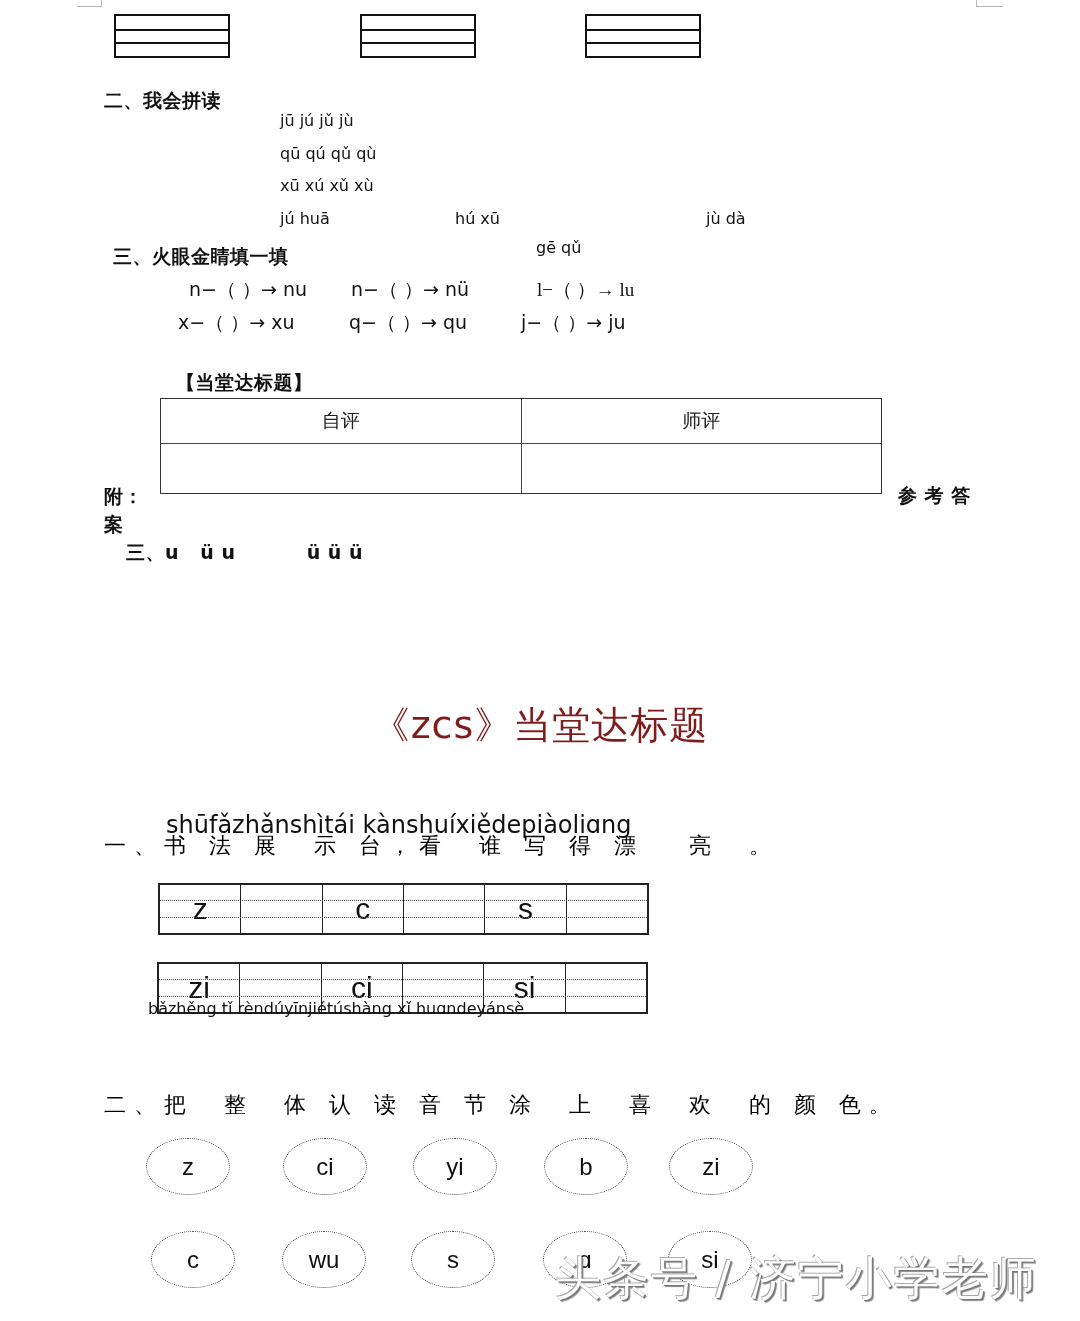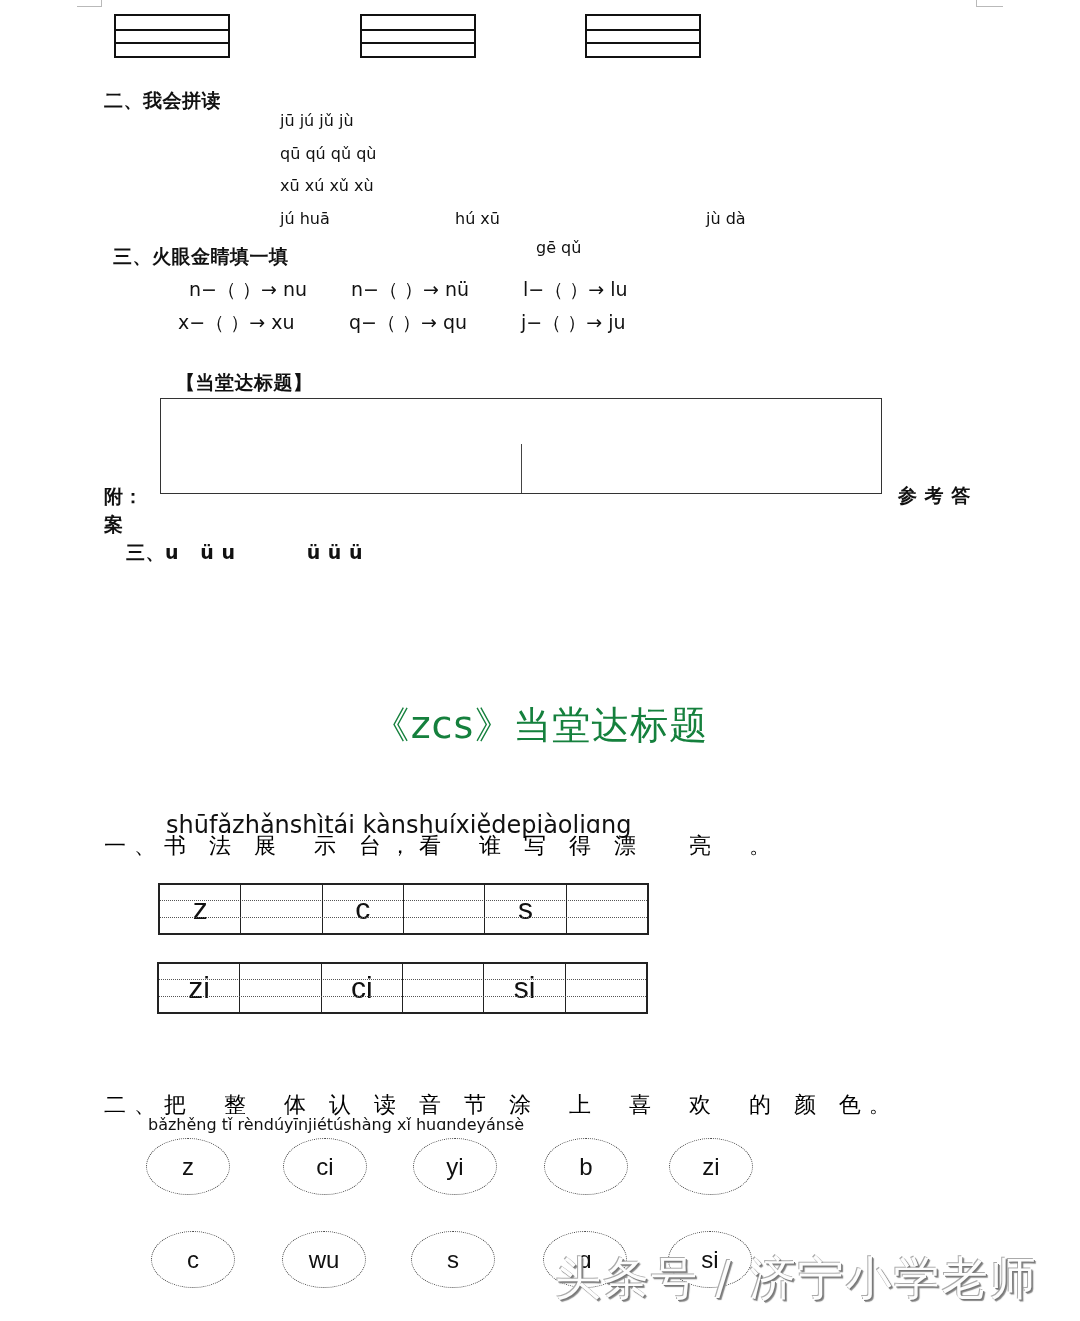--- a/index.html
+++ b/index.html
@@ -22,21 +22,21 @@
     .pinyin { font-size: 16px; color: #111; font-family: "DejaVu Sans", sans-serif; }
     .fill { font-size: 19px; color: #111; }
 
     
     .eval-table { position: absolute; left: 160px; top: 398px; width: 722px; height: 96px; border: 1.5px solid #333; }
     .eval-table .hrow { position: absolute; left: 0; right: 0; top: 0; height: 45px; border-bottom: 1px solid #444; display: flex; }
     .eval-table .brow { position: absolute; left: 0; right: 0; top: 45px; bottom: 0; display: flex; }
     .eval-table .cell { flex: 1; display: flex; align-items: center; justify-content: center; font-size: 19px; color: #222; }
     .eval-table .cell + .cell { border-left: 1px solid #444; }
 
-    .title { position: absolute; left: 0; width: 1080px; top: 700px; text-align: center; font-size: 38px; color: #15803d; letter-spacing: 1px; }
+    .title { position: absolute; left: 0; width: 1080px; top: 700px; text-align: center; font-size: 38px; color: #7f1d1d; letter-spacing: 1px; }
 
     .cn-spaced { font-size: 22px; letter-spacing: 8px; color: #000000; }
 
     
     .grid { position: absolute; width: 491px; height: 52px; border: 2px solid #222; display: flex; }
     .grid .gcell { position: relative; flex: 1; border-right: 1.5px solid #222; display: flex; align-items: center; justify-content: center; font-size: 30px; font-family: "Liberation Sans", sans-serif; color: #111; }
     .grid .gcell:last-child { border-right: none; }
     .grid::before, .grid::after { content: ""; position: absolute; left: 0; right: 0; border-top: 1.5px dotted #555; pointer-events: none; }
     .grid::before { top: 15px; }
     .grid::after { top: 32px; }
@@ -62,27 +62,31 @@
 <div class="abs pinyin" style="left:280px; top:144px;">qū  qú qǔ qù</div>
 <div class="abs pinyin" style="left:280px; top:176px;">xū  xú xǔ xù</div>
 <div class="abs pinyin" style="left:280px; top:209px;">jú huā</div>
 <div class="abs pinyin" style="left:413px; top:209px;margin-left:42px;">hú xū</div>
 <div class="abs pinyin" style="left:536px; top:209px;margin-top:29px;">gē  qǔ</div>
 <div class="abs pinyin" style="left:706px; top:209px;">jù dà</div>
 
 <div class="abs heading-bold" style="left:113px; top:244px;">三、火眼金睛填一填</div>
 <div class="abs fill" style="left:189px; top:277px;">n−（  ）→  nu</div>
 <div class="abs fill" style="left:351px; top:277px;">n−（  ）→  nü</div>
-<div class="abs fill" style="left:523px; top:277px;">l−（  ）→  lu</div>
+<div class="abs fill" style="left:537px; top:277px;font-family:Liberation Serif, serif;">l−（  ）→  lu</div>
 <div class="abs fill" style="left:178px; top:310px;">x−（  ）→  xu</div>
 <div class="abs fill" style="left:349px; top:310px;">q−（  ）→  qu</div>
 <div class="abs fill" style="left:521px; top:310px;">j−（  ）→   ju</div>
 
 <div class="abs heading-bold" style="left:176px; top:370px;">【当堂达标题】</div>
 <div class="eval-table">
+  <div class="hrow">
+    <div class="cell">自评</div>
+    <div class="cell">师评</div>
+  </div>
   <div class="brow">
     <div class="cell"></div>
     <div class="cell"></div>
   </div>
 </div>
 
 <div class="abs heading-bold" style="left:104px; top:484px;">附：</div>
 <div class="abs heading-bold" style="left:104px; top:512px;">案</div>
 <div class="abs heading-bold" style="left:898px; top:483px;">参 考 答</div>
 <div class="abs heading-bold" style="left:126px; top:540px; white-space:pre;">三、u   ü u          ü ü ü</div>
@@ -102,21 +106,21 @@
 </div>
 <div class="grid" style="left:157px; top:962px;">
   <div class="gcell">zi</div>
   <div class="gcell"></div>
   <div class="gcell">ci</div>
   <div class="gcell"></div>
   <div class="gcell">si</div>
   <div class="gcell"></div>
 </div>
 
-<div class="abs pinyin" style="left:148px; top:1115px;">bǎzhěng tǐ rèndúyīnjiétúshàng xǐ huɑndeyánsè</div>
+<div class="abs pinyin" style="left:148px; top:999px;">bǎzhěng tǐ rèndúyīnjiétúshàng xǐ huɑndeyánsè</div>
 <div class="abs cn-spaced" style="left:104px; top:1090px; white-space:pre;">二、把  整  体 认 读 音 节 涂  上  喜  欢  的 颜 色。</div>
 
 <div class="ellipse" style="left:146px; top:1138px;">z</div>
 <div class="ellipse" style="left:283px; top:1138px;">ci</div>
 <div class="ellipse" style="left:413px; top:1138px;">yi</div>
 <div class="ellipse" style="left:544px; top:1138px;">b</div>
 <div class="ellipse" style="left:669px; top:1138px;">zi</div>
 
 <div class="ellipse" style="left:151px; top:1231px;">c</div>
 <div class="ellipse" style="left:282px; top:1231px;">wu</div>

